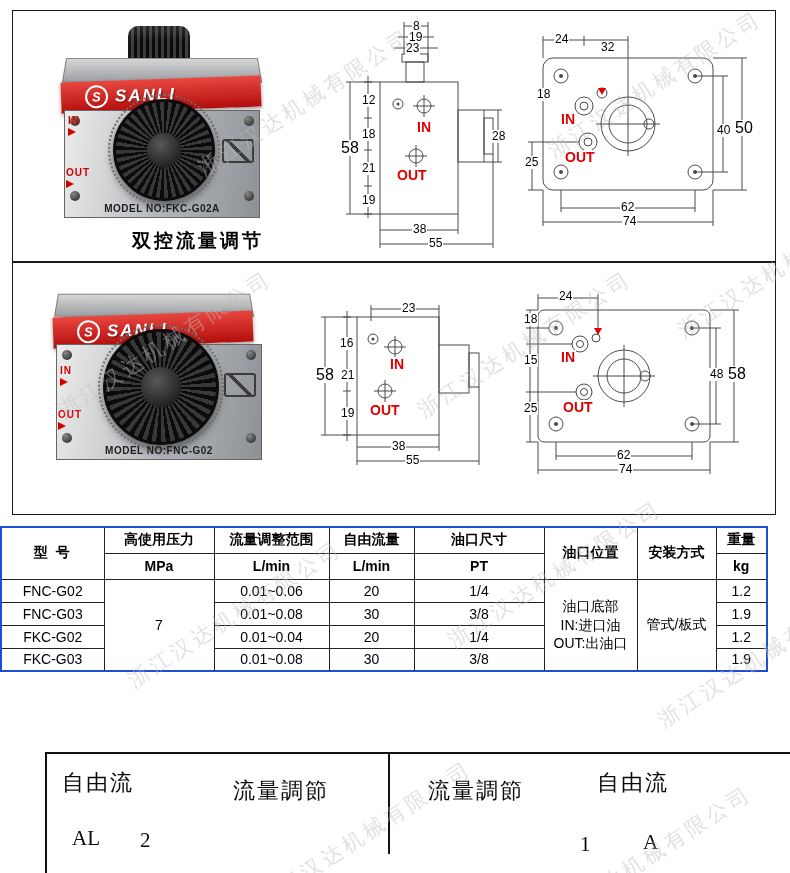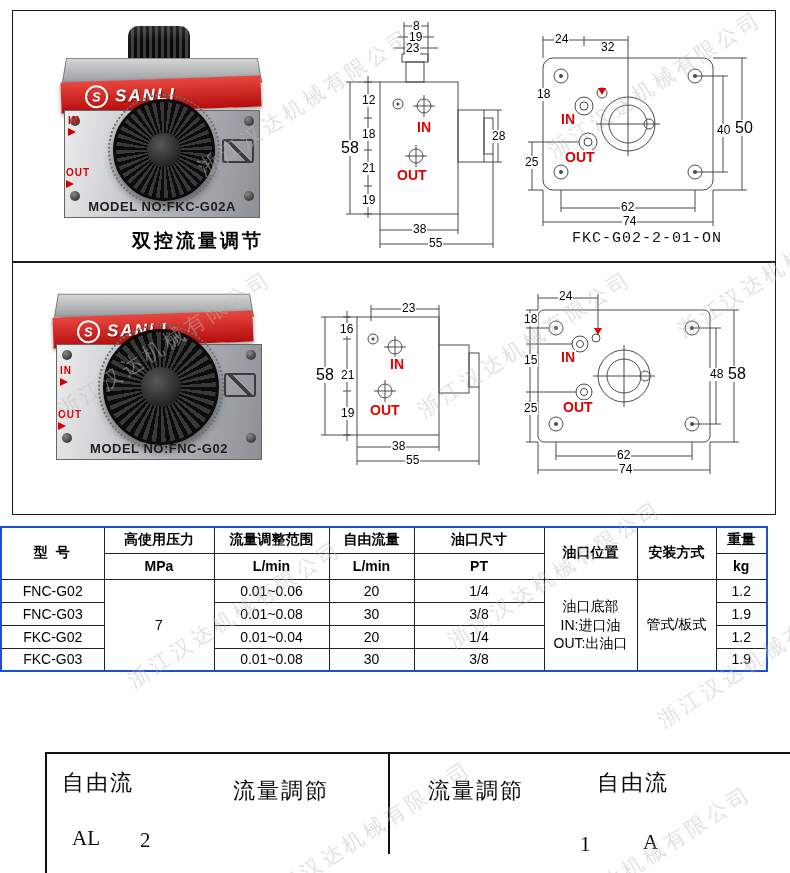--- a/index.html
+++ b/index.html
@@ -49,21 +49,21 @@
       box-shadow:0 5px 10px rgba(0,0,0,.5);}
   .dial::before{content:"";position:absolute;inset:-8px;border-radius:50%;
       border:2px dotted #6e6e6e;}
   .dial::after{content:"";position:absolute;inset:32%;border-radius:50%;
       background:radial-gradient(circle at 40% 35%,#585858,#0f0f0f);}
   .dial1{left:48px;top:-12px;width:96px;height:96px;}
   .dial2{left:46px;top:-16px;width:110px;height:110px;}
   .pred{position:absolute;color:#d40000;font-size:10px;font-weight:bold;letter-spacing:1px;}
   .arr{position:absolute;width:0;height:0;border-top:4px solid transparent;
       border-bottom:4px solid transparent;border-left:8px solid #d40000;}
-  .model{position:absolute;left:0;right:0;bottom:3px;text-align:center;font-size:13px;
+  .model{position:absolute;left:0;right:0;bottom:3px;text-align:center;font-size:10px;
       font-weight:bold;color:#1c1c1c;letter-spacing:0.5px;}
   .schem{position:absolute;right:5px;top:28px;width:28px;height:20px;border:2px solid #3c3c3c;
       border-radius:3px;background:linear-gradient(45deg,transparent 45%,#3c3c3c 45% 55%,transparent 55%);}
   .cap{position:absolute;text-align:center;font-size:19px;font-weight:bold;color:#000;
       letter-spacing:3px;z-index:3;}
   .cap1{left:58px;top:228px;width:206px;text-align:right;}
   .cap2{left:50px;top:472px;width:216px;}
 
   
   .drawing{position:absolute;z-index:2;}
@@ -234,21 +234,20 @@
     <span class="dim" style="left:82px;top:9px;margin-top:8px;">32</span>
     <span class="dim" style="left:18px;top:64px;">18</span>
     <span class="dim" style="left:6px;top:132px;">25</span>
     <span class="dim" style="left:198px;top:100px;">40</span>
     <span class="dim dim-lg" style="left:216px;top:90px;margin-top:6px;">50</span>
     <span class="dim" style="left:102px;top:177px;">62</span>
     <span class="dim" style="left:104px;top:191px;">74</span>
     <span class="dred" style="left:42px;top:88px;">IN</span>
     <span class="tri-down" style="left:80px;top:64px;"></span>
     <span class="dred" style="left:46px;top:126px;">OUT</span>
-    <span class="dwg-cap" style="left:0;top:206px;width:258px;">FKC-G02-2-01-ON</span>
   </div>
 
   <div class="photo photo2">
     <div class="body-top"></div>
     <div class="band">
       <span class="logo">S</span>
       <span class="brand">SANLI</span>
     </div>
     <div class="face">
       <span class="bolt" style="left:5px;top:5px;"></span>
@@ -289,21 +288,21 @@
       <line x1="20" y1="22" x2="20" y2="140"></line>
       <line x1="16" y1="22" x2="52" y2="22"></line>
         <line x1="16" y1="140" x2="52" y2="140"></line>
       <line x1="52" y1="152" x2="134" y2="152"></line>
       <line x1="52" y1="140" x2="52" y2="170"></line>
         <line x1="134" y1="140" x2="134" y2="156"></line>
       <line x1="52" y1="166" x2="174" y2="166"></line>
       <line x1="174" y1="92" x2="174" y2="170"></line>
     </svg>
     <span class="dim" style="left:96px;top:7px;">23</span>
-    <span class="dim" style="left:34px;top:28px;">16</span>
+    <span class="dim" style="left:34px;top:42px;">16</span>
     <span class="dim dim-lg" style="left:10px;top:72px;">58</span>
     <span class="dim" style="left:35px;top:74px;">21</span>
     <span class="dim" style="left:35px;top:112px;">19</span>
     <span class="dim" style="left:86px;top:145px;">38</span>
     <span class="dim" style="left:100px;top:159px;">55</span>
     <span class="dred" style="left:84px;top:62px;">IN</span>
     <span class="dred" style="left:64px;top:108px;">OUT</span>
   </div>
 
   <div class="drawing drawD">

